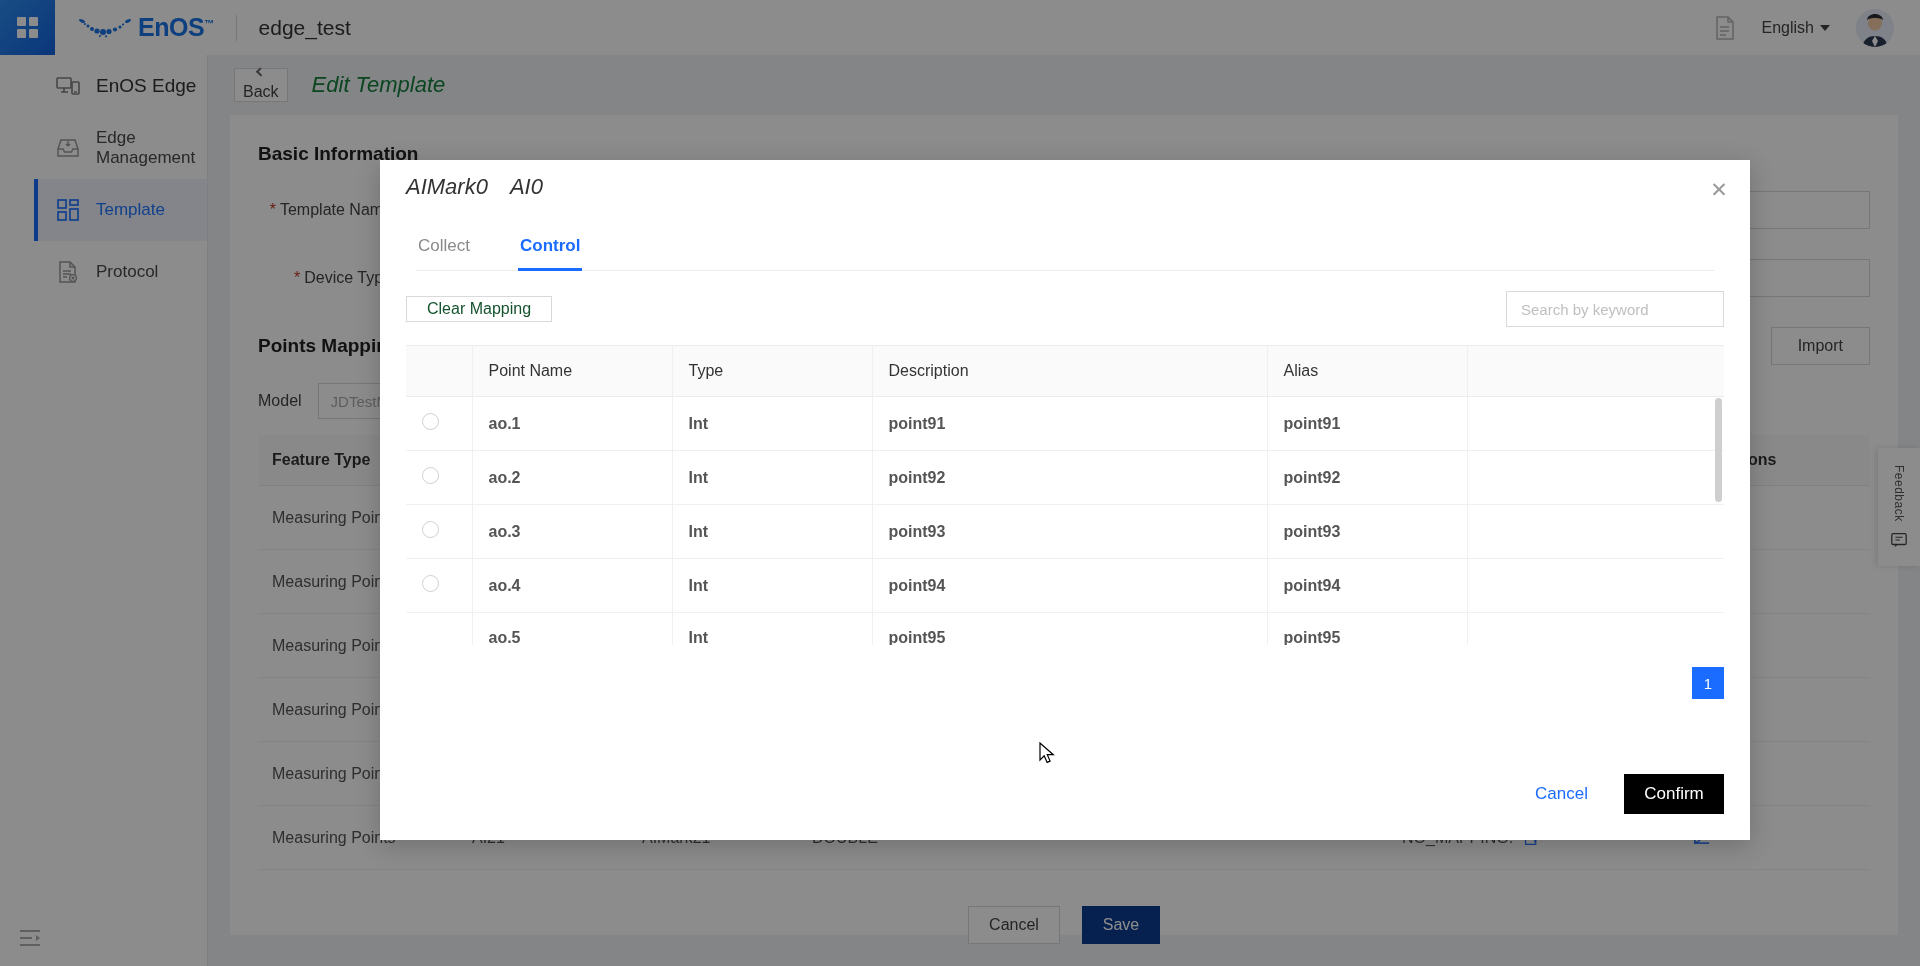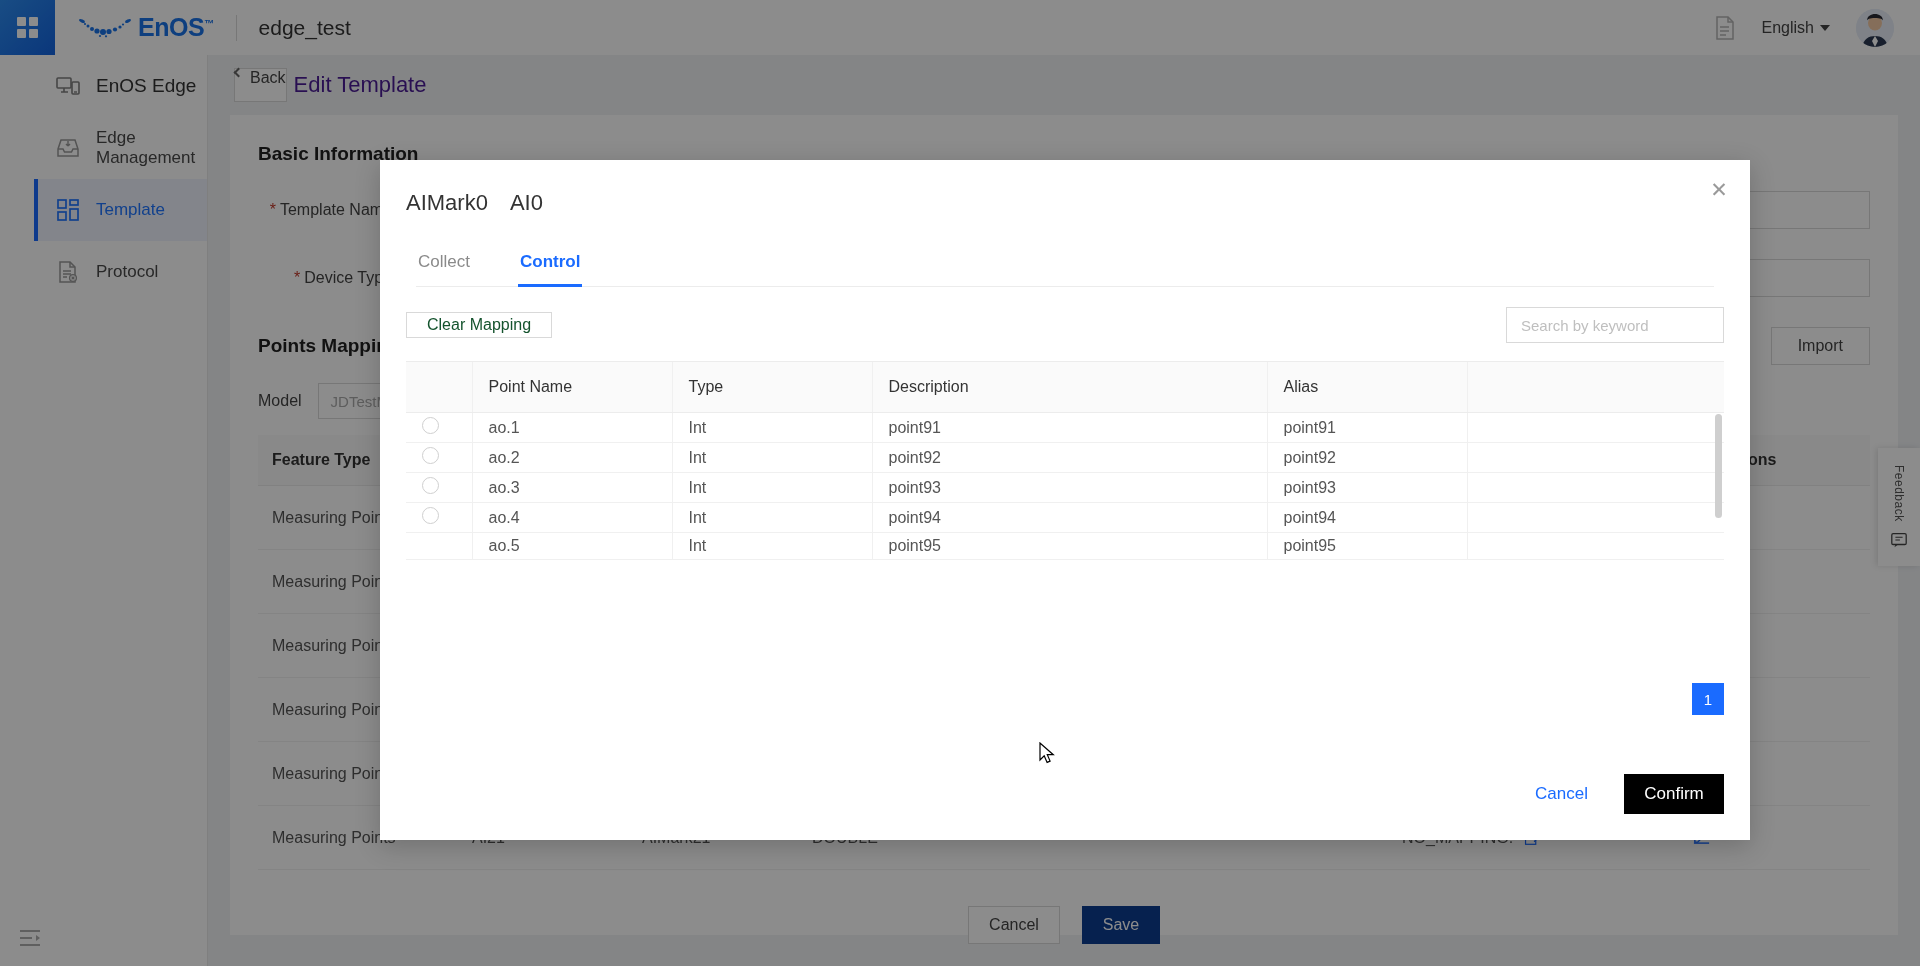--- a/index.html
+++ b/index.html
@@ -68,28 +68,28 @@
     position: absolute; bottom: 16px; left: 18px; width: 24px; height: 24px; cursor: pointer; opacity: .6;
   }
 
   
   .page {
     position: absolute; top: 55px; left: 208px; width: 1712px; height: 911px;
     background: #f0f2f5; overflow: hidden;
   }
   .page-head { height: 60px; display: flex; align-items: center; padding: 0 26px; background: #f0f2f5; }
   .back-btn {
-    height: 34px; padding: 0 0; background: #fff; border: 1px solid #d9d9d9;
-    display: flex; gap: 8px; font-size: 16px; color: #444; cursor: pointer;
+    height: 34px; padding: 0 8px; background: #fff; border: 1px solid #d9d9d9;
+    display: flex; align-items: center; gap: 8px; font-size: 16px; color: #444; cursor: pointer; flex-direction: column;
   }
   .chev-left {
     width: 7px; height: 7px; border-left: 2px solid #666; border-bottom: 2px solid #666;
     transform: rotate(45deg);
   }
-  .edit-title { font-size: 22px; color: #4c1d95; margin-left: 7px; }
+  .edit-title { font-size: 22px; color: #15803d; margin-left: 24px; font-style: italic; }
   .panel { background: #fff; margin: 0 22px; padding: 22px 28px; height: 820px; }
   .sec-title { font-size: 19px; font-weight: bold; color: #222; margin: 6px 0 26px; }
   .form-row { display: flex; align-items: center; margin-bottom: 30px; }
   .form-label { font-size: 16px; color: #444; width: 150px; text-align: right; margin-right: 12px; }
   .req { color: #c0392b; margin-right: 4px; }
   .form-input {
     flex: 1; max-width: 1490px; height: 38px; border: 1px solid #d9d9d9; background: #fff;
     padding: 0 12px; font-size: 15px; color: #333; display: flex; align-items: center;
   }
   .sec2head { display: flex; align-items: center; margin: 10px 0 18px; }
@@ -146,21 +146,21 @@
     position: absolute; left: 380px; top: 160px; width: 1370px; height: 680px;
     background: #fff; z-index: 11;
     box-shadow: 0 6px 24px rgba(0,0,0,.2);
   }
   .modal-close {
     position: absolute; right: 18px; top: 16px; width: 26px; height: 26px;
     display: flex; align-items: center; justify-content: center;
     font-size: 21px; color: #9a9a9a; cursor: pointer; line-height: 1;
   }
   .modal-title {
-    padding: 30px 0 0 26px; font-size: 22px; color: #333; display: flex; gap: 22px;
+    padding: 14px 0 0 26px; font-size: 22px; color: #333; display: flex; gap: 22px; font-style: italic;
   }
   .modal-tabs {
     margin: 30px 36px 0; display: flex; gap: 46px; border-bottom: 1px solid #ececec; align-items: flex-end;
   }
   .mtab {
     font-size: 17px; color: #8a8a8a; padding: 6px 2px 14px; cursor: pointer; position: relative;
   }
   .mtab.active { color: #1a6bff; font-weight: bold; }
   .mtab.active::after {
     content: ""; position: absolute; left: 0; bottom: -1px; width: 100%; height: 3px; background: #1a6bff;
@@ -184,21 +184,21 @@
   .mtable-wrap {
     margin: 18px 26px 0; border-top: 1px solid #ececec; position: relative;
     height: 300px; overflow: hidden;
   }
   table.m-table { width: 100%; border-collapse: collapse; table-layout: fixed; }
   table.m-table th {
     background: #fafafa; text-align: left; font-size: 16px; color: #333; font-weight: normal;
     padding: 16px 16px; border-bottom: 1px solid #ececec;
   }
   table.m-table td {
-    font-size: 16px; color: #555; padding: 4px 16px; border-bottom: 1px solid #f0f0f0;
+    font-size: 16px; color: #555; padding: 16px 16px; border-bottom: 1px solid #f0f0f0; font-weight: bold;
   }
   table.m-table th.c0, table.m-table td.c0 { width: 66px; }
   table.m-table th.c1, table.m-table td.c1 { width: 200px; }
   table.m-table th.c2, table.m-table td.c2 { width: 200px; }
   table.m-table th.c3, table.m-table td.c3 { width: 395px; }
   table.m-table th.c4, table.m-table td.c4 { width: 200px; }
   table.m-table th.vline, table.m-table td.vline { border-left: 1px solid #f0f0f0; }
   .radio {
     width: 17px; height: 17px; border: 1px solid #d0d0d0; border-radius: 50%;
     display: inline-block; cursor: pointer;

